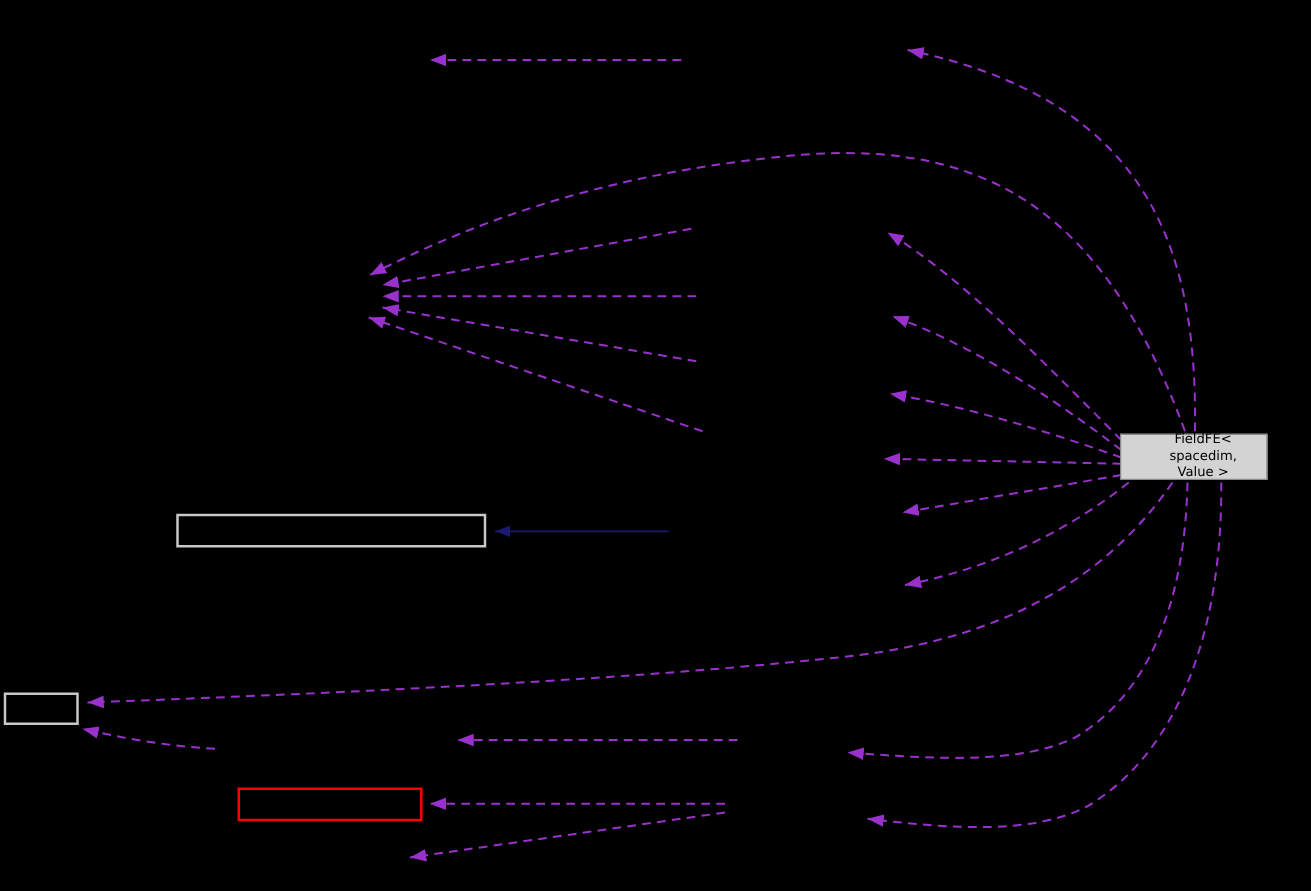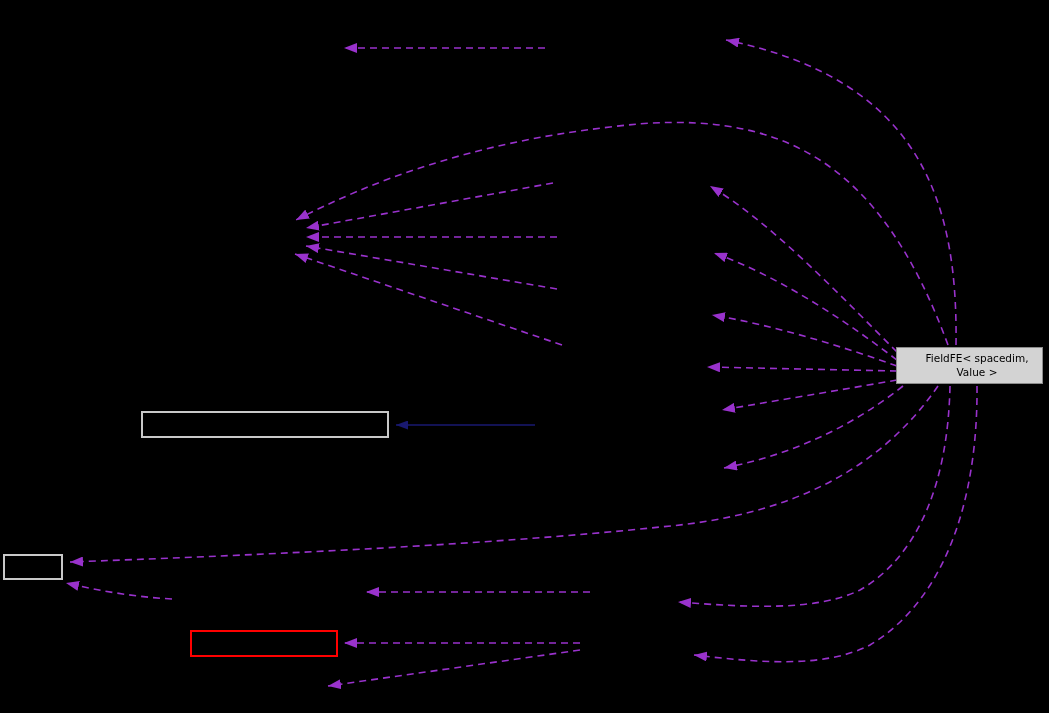--- a/index.html
+++ b/index.html
@@ -86,21 +86,21 @@
         <path d="M 172 599 C 135 597 100 591 66 583" class="edge-dashed" stroke="#9932cc" marker-end="url(#arrow-purple)"></path>
         <path d="M 590 592 L 366 592" class="edge-dashed" stroke="#9932cc" marker-end="url(#arrow-purple)"></path>
         <path d="M 950 386 C 948 480 920 555 860 590 C 815 612 745 607 678 602" class="edge-dashed" stroke="#9932cc" marker-end="url(#arrow-purple)"></path>
         <path d="M 977 386 C 978 500 945 600 870 645 C 825 668 762 663 694 655" class="edge-dashed" stroke="#9932cc" marker-end="url(#arrow-purple)"></path>
         <path d="M 580 643 L 344 643" class="edge-dashed" stroke="#9932cc" marker-end="url(#arrow-purple)"></path>
         <path d="M 580 650 L 328 686" class="edge-dashed" stroke="#9932cc" marker-end="url(#arrow-purple)"></path>
         <path d="M 535 425 L 396 425" class="edge-solid" stroke="#191970" marker-end="url(#arrow-blue)"></path>
       </g>
   </svg>
 
-  <div id="main-node" class="node main" style="left: 896px; top: 347px; width: 147px; height: 37px; padding-left: 15px;">
+  <div id="main-node" class="node main" style="left: 896px; top: 347px; width: 118px; height: 37px; padding-left: 15px;">
     <span>FieldFE&lt; spacedim,</span>
     <span>Value &gt;</span>
   </div>
 
   <div id="box-mid" class="node outline" style="left: 141px; top: 411px; width: 248px; height: 27px;"></div>
   <div id="box-small" class="node outline" style="left: 3px; top: 554px; width: 60px; height: 26px;"></div>
   <div id="box-red" class="node outline red" style="left: 190px; top: 630px; width: 148px; height: 27px;"></div>
 
 </div>
 

